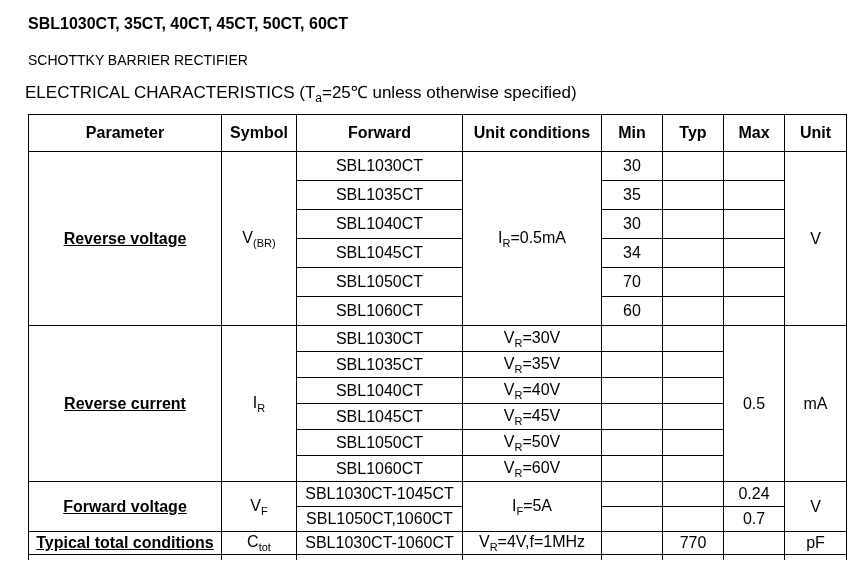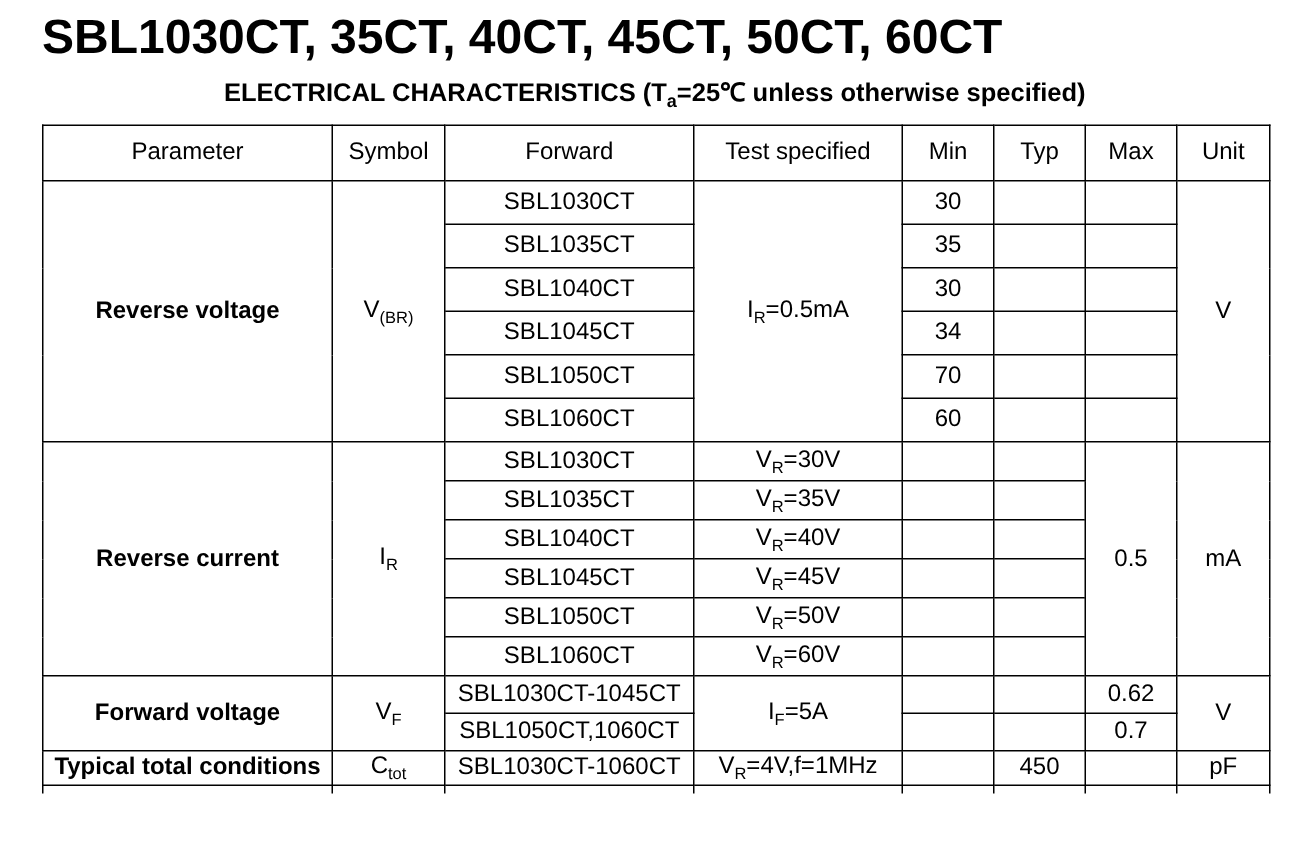--- a/index.html
+++ b/index.html
@@ -1,68 +1,69 @@
 <!DOCTYPE html>
 <html><head>
 <meta charset="utf-8">
 <style>
   html,body{margin:0;padding:0;}
   body{
     width:866px;height:563px;background:#ffffff;color:#000;
     font-family:"Liberation Sans", sans-serif;overflow:hidden;
   }
   .content{margin-left:28px;width:820px;}
-  .doc-title{font-size:32px;line-height:24px;font-weight:bold;margin:12px 0 0 0;letter-spacing:0;}
+  .doc-title{font-size:16px;line-height:24px;font-weight:bold;margin:12px 0 0 0;letter-spacing:0;}
   .doc-subtitle{font-size:14px;line-height:14px;margin:17px 0 0 0;}
-  .section-heading{font-size:17px;line-height:17px;font-weight:bold;margin:17px 0 0 -3px;text-align:center;}
+  .section-heading{font-size:17px;line-height:17px;font-weight:normal;margin:17px 0 0 -3px;}
   .section-heading sub{font-size:12px;}
   table.ec{
     border-collapse:collapse;table-layout:fixed;width:818px;margin-top:7px;
   }
   table.ec th, table.ec td{
     border:1px solid #000;padding:0;text-align:center;vertical-align:middle;
     font-size:16px;white-space:nowrap;overflow:hidden;
   }
-  table.ec th{font-weight:normal;}
+  table.ec th{font-weight:bold;}
   tr.hdr{height:37px;}
   tr.rv{height:29px;}
   tr.rc{height:26px;}
   tr.fv{height:25px;}
   tr.cap{height:23px;}
-  td.param{text-align:left;padding-left:7px;font-weight:bold;}
+  td.param{text-align:left;padding-left:7px;font-weight:bold;text-decoration:underline;}
   td.param-small{font-size:15px;}
   table.ec sub{font-size:11px;}
   tr.stub{height:5px;}
   tr.stub td{border-top:none;border-bottom:none;border-left:1px solid #000;border-right:none;}
   tr.stub td:last-child{border-right:1px solid #000;}
 </style>
 </head>
 <body>
 
 <div class="content">
   <h1 class="doc-title">SBL1030CT, 35CT, 40CT, 45CT, 50CT, 60CT</h1>
+  <div class="doc-subtitle">SCHOTTKY BARRIER RECTIFIER</div>
   <div class="section-heading"><span>ELECTRICAL CHARACTERISTICS (T</span><sub>a</sub><span>=25℃ unless otherwise specified)</span></div>
 
   <table class="ec">
     <colgroup>
       <col style="width:193px">
         <col style="width:75px">
         <col style="width:166px">
         <col style="width:139px">
       <col style="width:61px">
         <col style="width:61px">
         <col style="width:61px">
         <col style="width:62px">
     </colgroup>
     <thead>
       <tr class="hdr">
         <th>Parameter</th>
         <th>Symbol</th>
         <th>Forward</th>
-        <th>Test specified</th>
+        <th>Unit conditions</th>
         <th>Min</th>
         <th>Typ</th>
         <th>Max</th>
         <th>Unit</th>
       </tr>
     </thead>
     <tbody>
 
       <tr class="rv">
         <td class="param" rowspan="6">Reverse voltage</td>
@@ -146,37 +147,37 @@
         <td></td>
       </tr>
 
       <tr class="fv">
         <td class="param" rowspan="2">Forward voltage</td>
         <td rowspan="2"><span>V</span><sub>F</sub></td>
         <td>SBL1030CT-1045CT</td>
         <td rowspan="2"><span>I</span><sub>F</sub><span>=5A</span></td>
         <td></td>
         <td></td>
-        <td>0.62</td>
+        <td>0.24</td>
         <td rowspan="2">V</td>
       </tr>
       <tr class="fv">
         <td>SBL1050CT,1060CT</td>
         <td></td>
         <td></td>
         <td>0.7</td>
       </tr>
 
       <tr class="cap">
         <td class="param param-small">Typical total conditions</td>
         <td><span>C</span><sub>tot</sub></td>
         <td>SBL1030CT-1060CT</td>
         <td><span>V</span><sub>R</sub><span>=4V,f=1MHz</span></td>
         <td></td>
-        <td>450</td>
+        <td>770</td>
         <td></td>
         <td>pF</td>
       </tr>
 
       <tr class="stub">
         <td></td>
         <td></td>
         <td></td>
         <td></td>
         <td></td>

